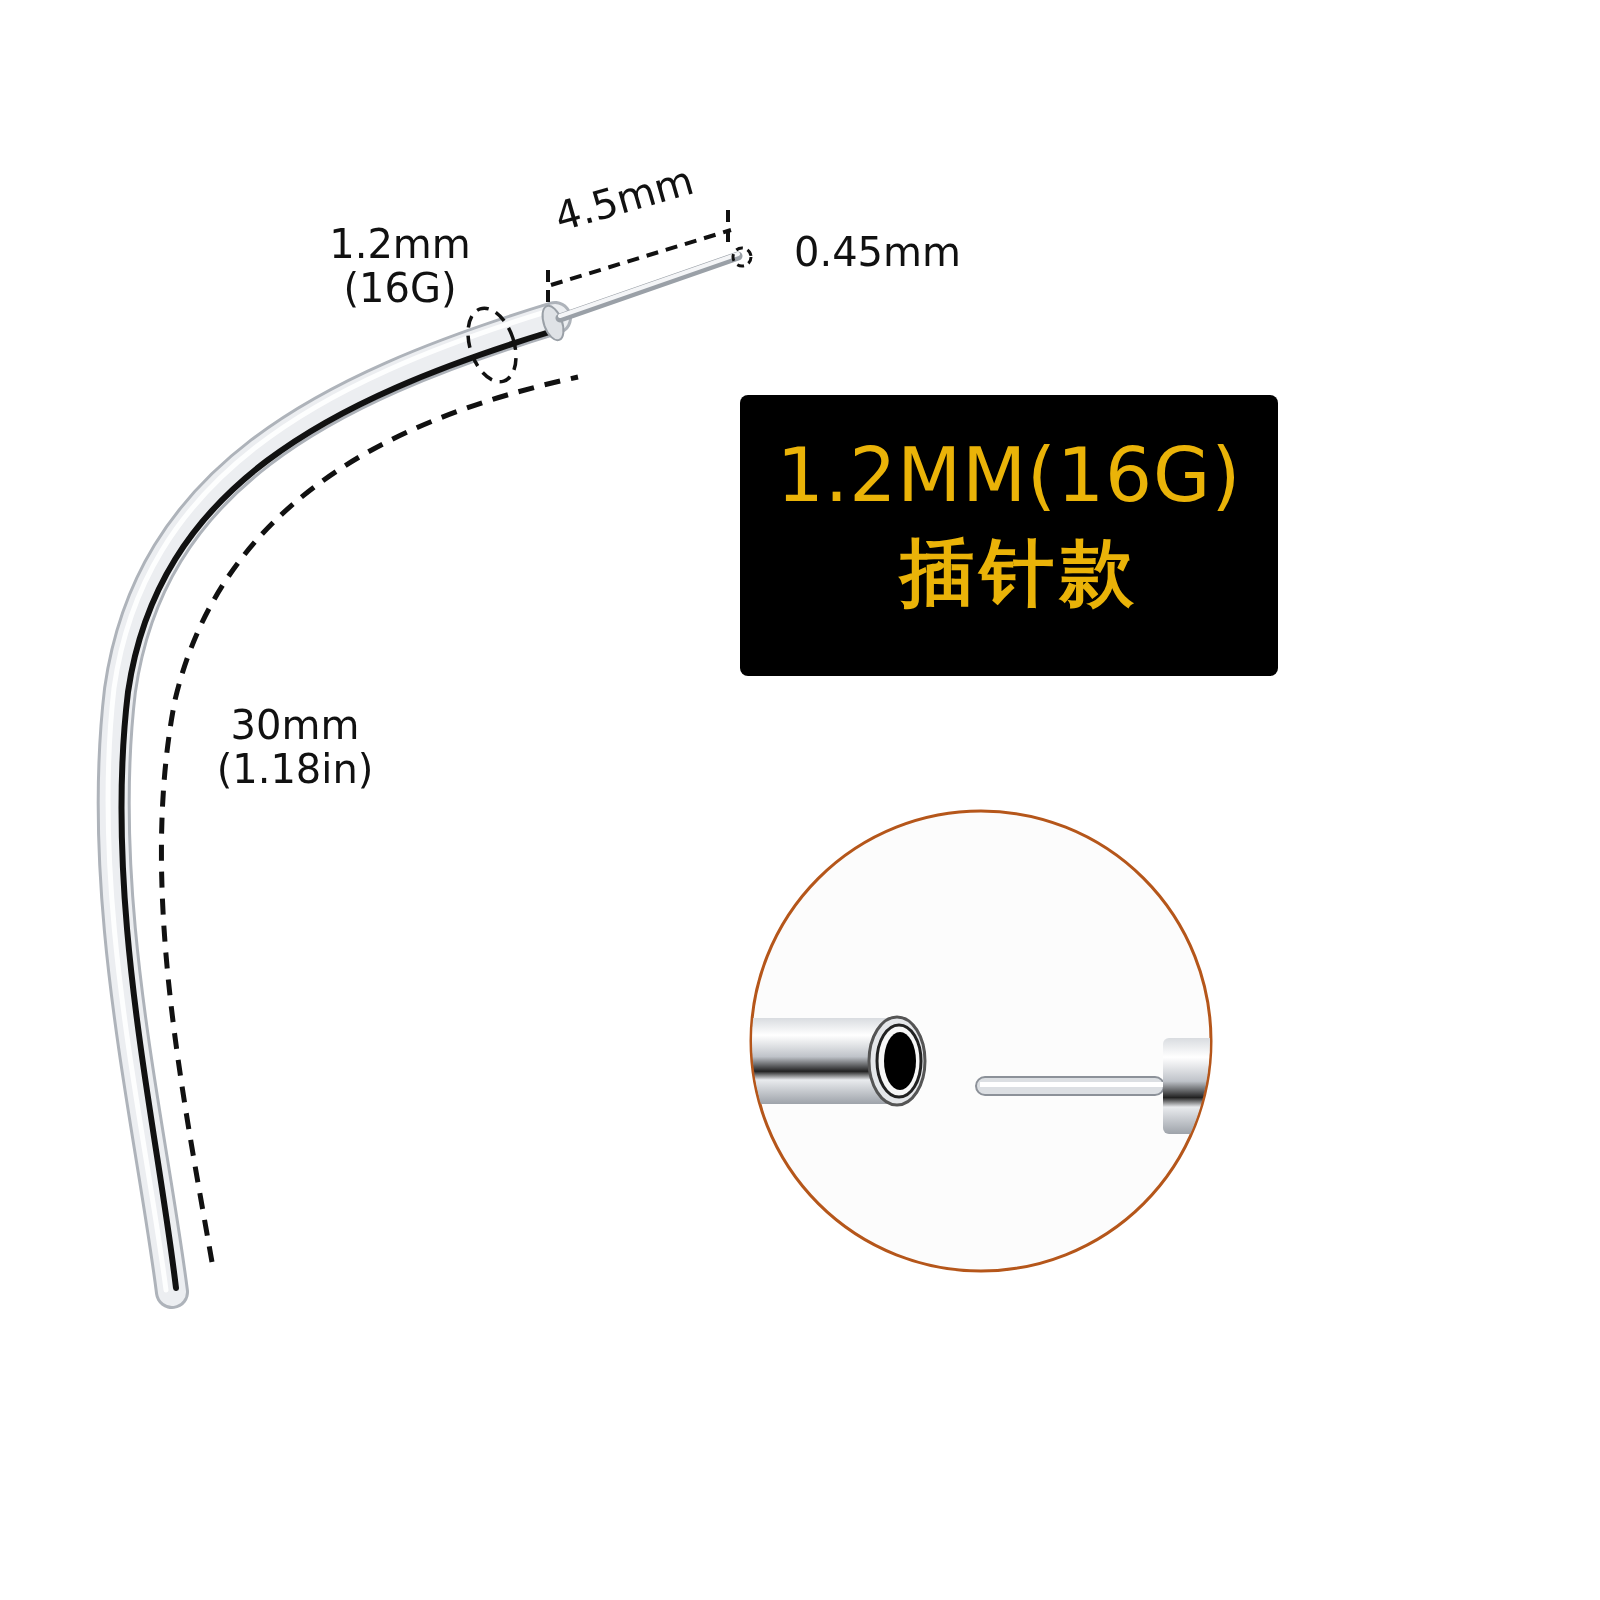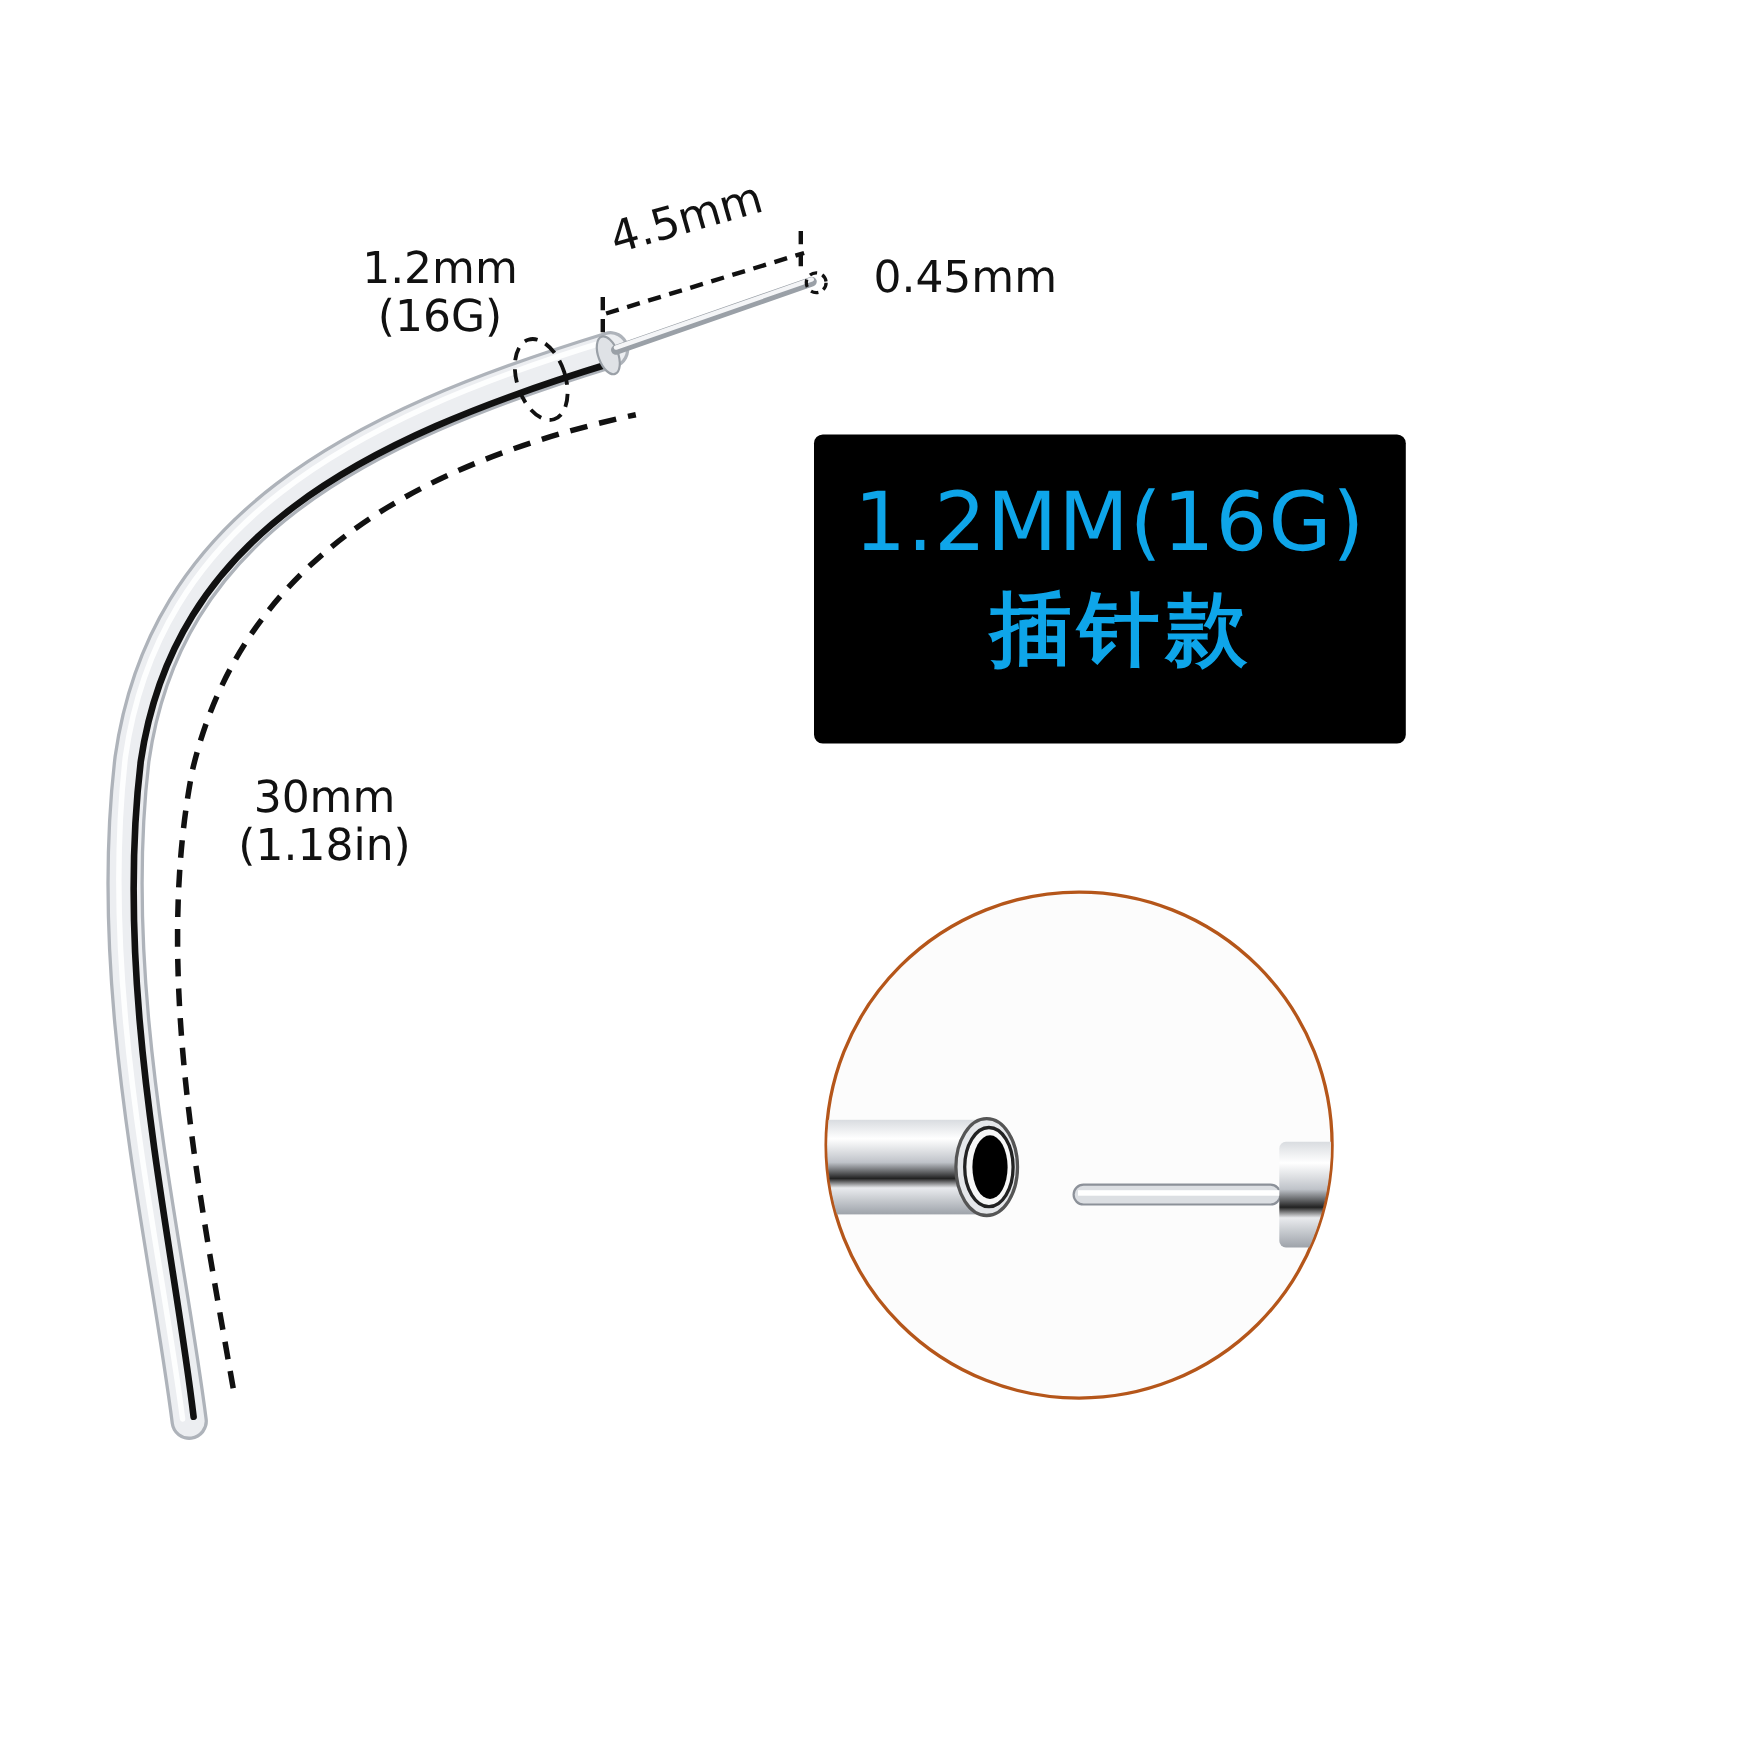--- a/index.html
+++ b/index.html
@@ -2,21 +2,21 @@
 <html><head>
   <meta charset="utf-8">
   <style>
     html, body { margin: 0; padding: 0; background: #ffffff; }
     body { width: 1600px; height: 1600px; position: relative; overflow: hidden;
            font-family: "DejaVu Sans", "Liberation Sans", sans-serif; }
     .canvas { position: absolute; left: 0; top: 0; width: 1600px; height: 1600px; }
     .label { position: absolute; color: #111111; font-size: 40px; line-height: 44px;
              text-align: center; white-space: nowrap; font-family: "DejaVu Sans", sans-serif; }
     .badge { position: absolute; left: 740px; top: 395px; width: 538px; height: 281px;
-             background: #000000; border-radius: 8px; color: #0ea5e9; text-align: center; }
+             background: #000000; border-radius: 8px; color: #eab308; text-align: center; }
     .badge-title { font-size: 74px; line-height: 80px; margin-top: 40px; letter-spacing: 1px;
                    font-family: "DejaVu Sans", sans-serif; }
     .badge-sub { font-size: 74px; line-height: 86px; margin-top: 14px; font-weight: bold;
                  font-family: "DejaVu Sans", sans-serif; letter-spacing: 6px; margin-left: 22px; }
     svg { position: absolute; left: 0; top: 0; }
   </style>
 </head>
 <body>
 
 <div class="canvas">

